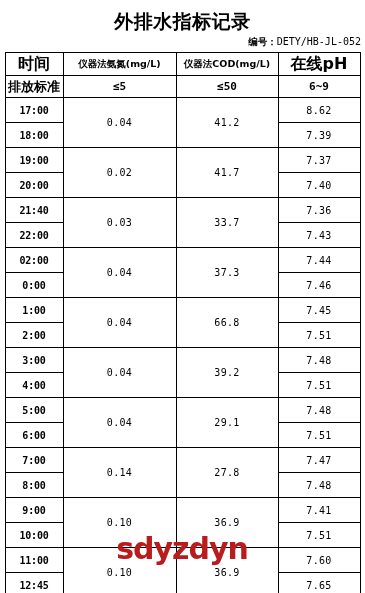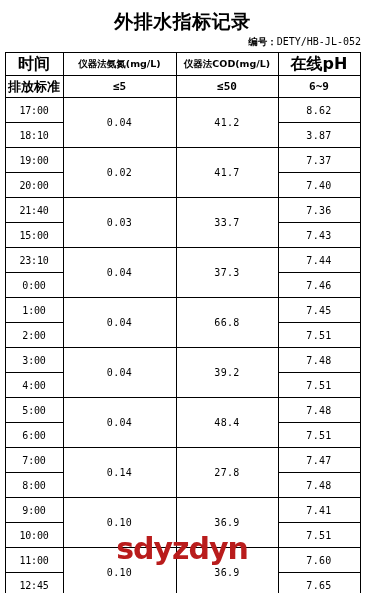--- a/index.html
+++ b/index.html
@@ -84,21 +84,21 @@
   }
   tr.std-row td.std-label {
     font-family: "DejaVu Sans", "Liberation Sans", sans-serif;
     font-size: 13px;
   }
   tr.data-row td {
     height: 24px;
     font-family: "DejaVu Sans Mono", "Liberation Mono", monospace;
   }
   td.time-cell {
-    font-weight: normal;
+    font-weight: bold;
     font-size: 10.5px;
     letter-spacing: -0.2px;
     margin-left: 34px;
   }
   td.val-cell {
     font-size: 10px;
     color: #333;
     letter-spacing: 0.3px;
   }
   td.ph-cell {
@@ -160,45 +160,45 @@
       </tr>
     </thead>
     <tbody id="table-body">
         <tr class="data-row">
           <td class="time-cell">17:00</td>
           <td class="val-cell" rowspan="2">0.04</td>
           <td class="val-cell" rowspan="2">41.2</td>
           <td class="ph-cell">8.62</td>
         </tr>
         <tr class="data-row">
-          <td class="time-cell">18:10</td>
-          <td class="ph-cell">3.87</td>
+          <td class="time-cell">18:00</td>
+          <td class="ph-cell">7.39</td>
         </tr>
         <tr class="data-row">
           <td class="time-cell">19:00</td>
           <td class="val-cell" rowspan="2">0.02</td>
           <td class="val-cell" rowspan="2">41.7</td>
           <td class="ph-cell">7.37</td>
         </tr>
         <tr class="data-row">
           <td class="time-cell">20:00</td>
           <td class="ph-cell">7.40</td>
         </tr>
         <tr class="data-row">
           <td class="time-cell">21:40</td>
           <td class="val-cell" rowspan="2">0.03</td>
           <td class="val-cell" rowspan="2">33.7</td>
           <td class="ph-cell">7.36</td>
         </tr>
         <tr class="data-row">
-          <td class="time-cell">15:00</td>
+          <td class="time-cell">22:00</td>
           <td class="ph-cell">7.43</td>
         </tr>
         <tr class="data-row">
-          <td class="time-cell">23:10</td>
+          <td class="time-cell">02:00</td>
           <td class="val-cell" rowspan="2">0.04</td>
           <td class="val-cell" rowspan="2">37.3</td>
           <td class="ph-cell">7.44</td>
         </tr>
         <tr class="data-row">
           <td class="time-cell">0:00</td>
           <td class="ph-cell">7.46</td>
         </tr>
         <tr class="data-row">
           <td class="time-cell">1:00</td>
@@ -216,21 +216,21 @@
           <td class="val-cell" rowspan="2">39.2</td>
           <td class="ph-cell">7.48</td>
         </tr>
         <tr class="data-row">
           <td class="time-cell">4:00</td>
           <td class="ph-cell">7.51</td>
         </tr>
         <tr class="data-row">
           <td class="time-cell">5:00</td>
           <td class="val-cell" rowspan="2">0.04</td>
-          <td class="val-cell" rowspan="2">48.4</td>
+          <td class="val-cell" rowspan="2">29.1</td>
           <td class="ph-cell">7.48</td>
         </tr>
         <tr class="data-row">
           <td class="time-cell">6:00</td>
           <td class="ph-cell">7.51</td>
         </tr>
         <tr class="data-row">
           <td class="time-cell">7:00</td>
           <td class="val-cell" rowspan="2">0.14</td>
           <td class="val-cell" rowspan="2">27.8</td>

